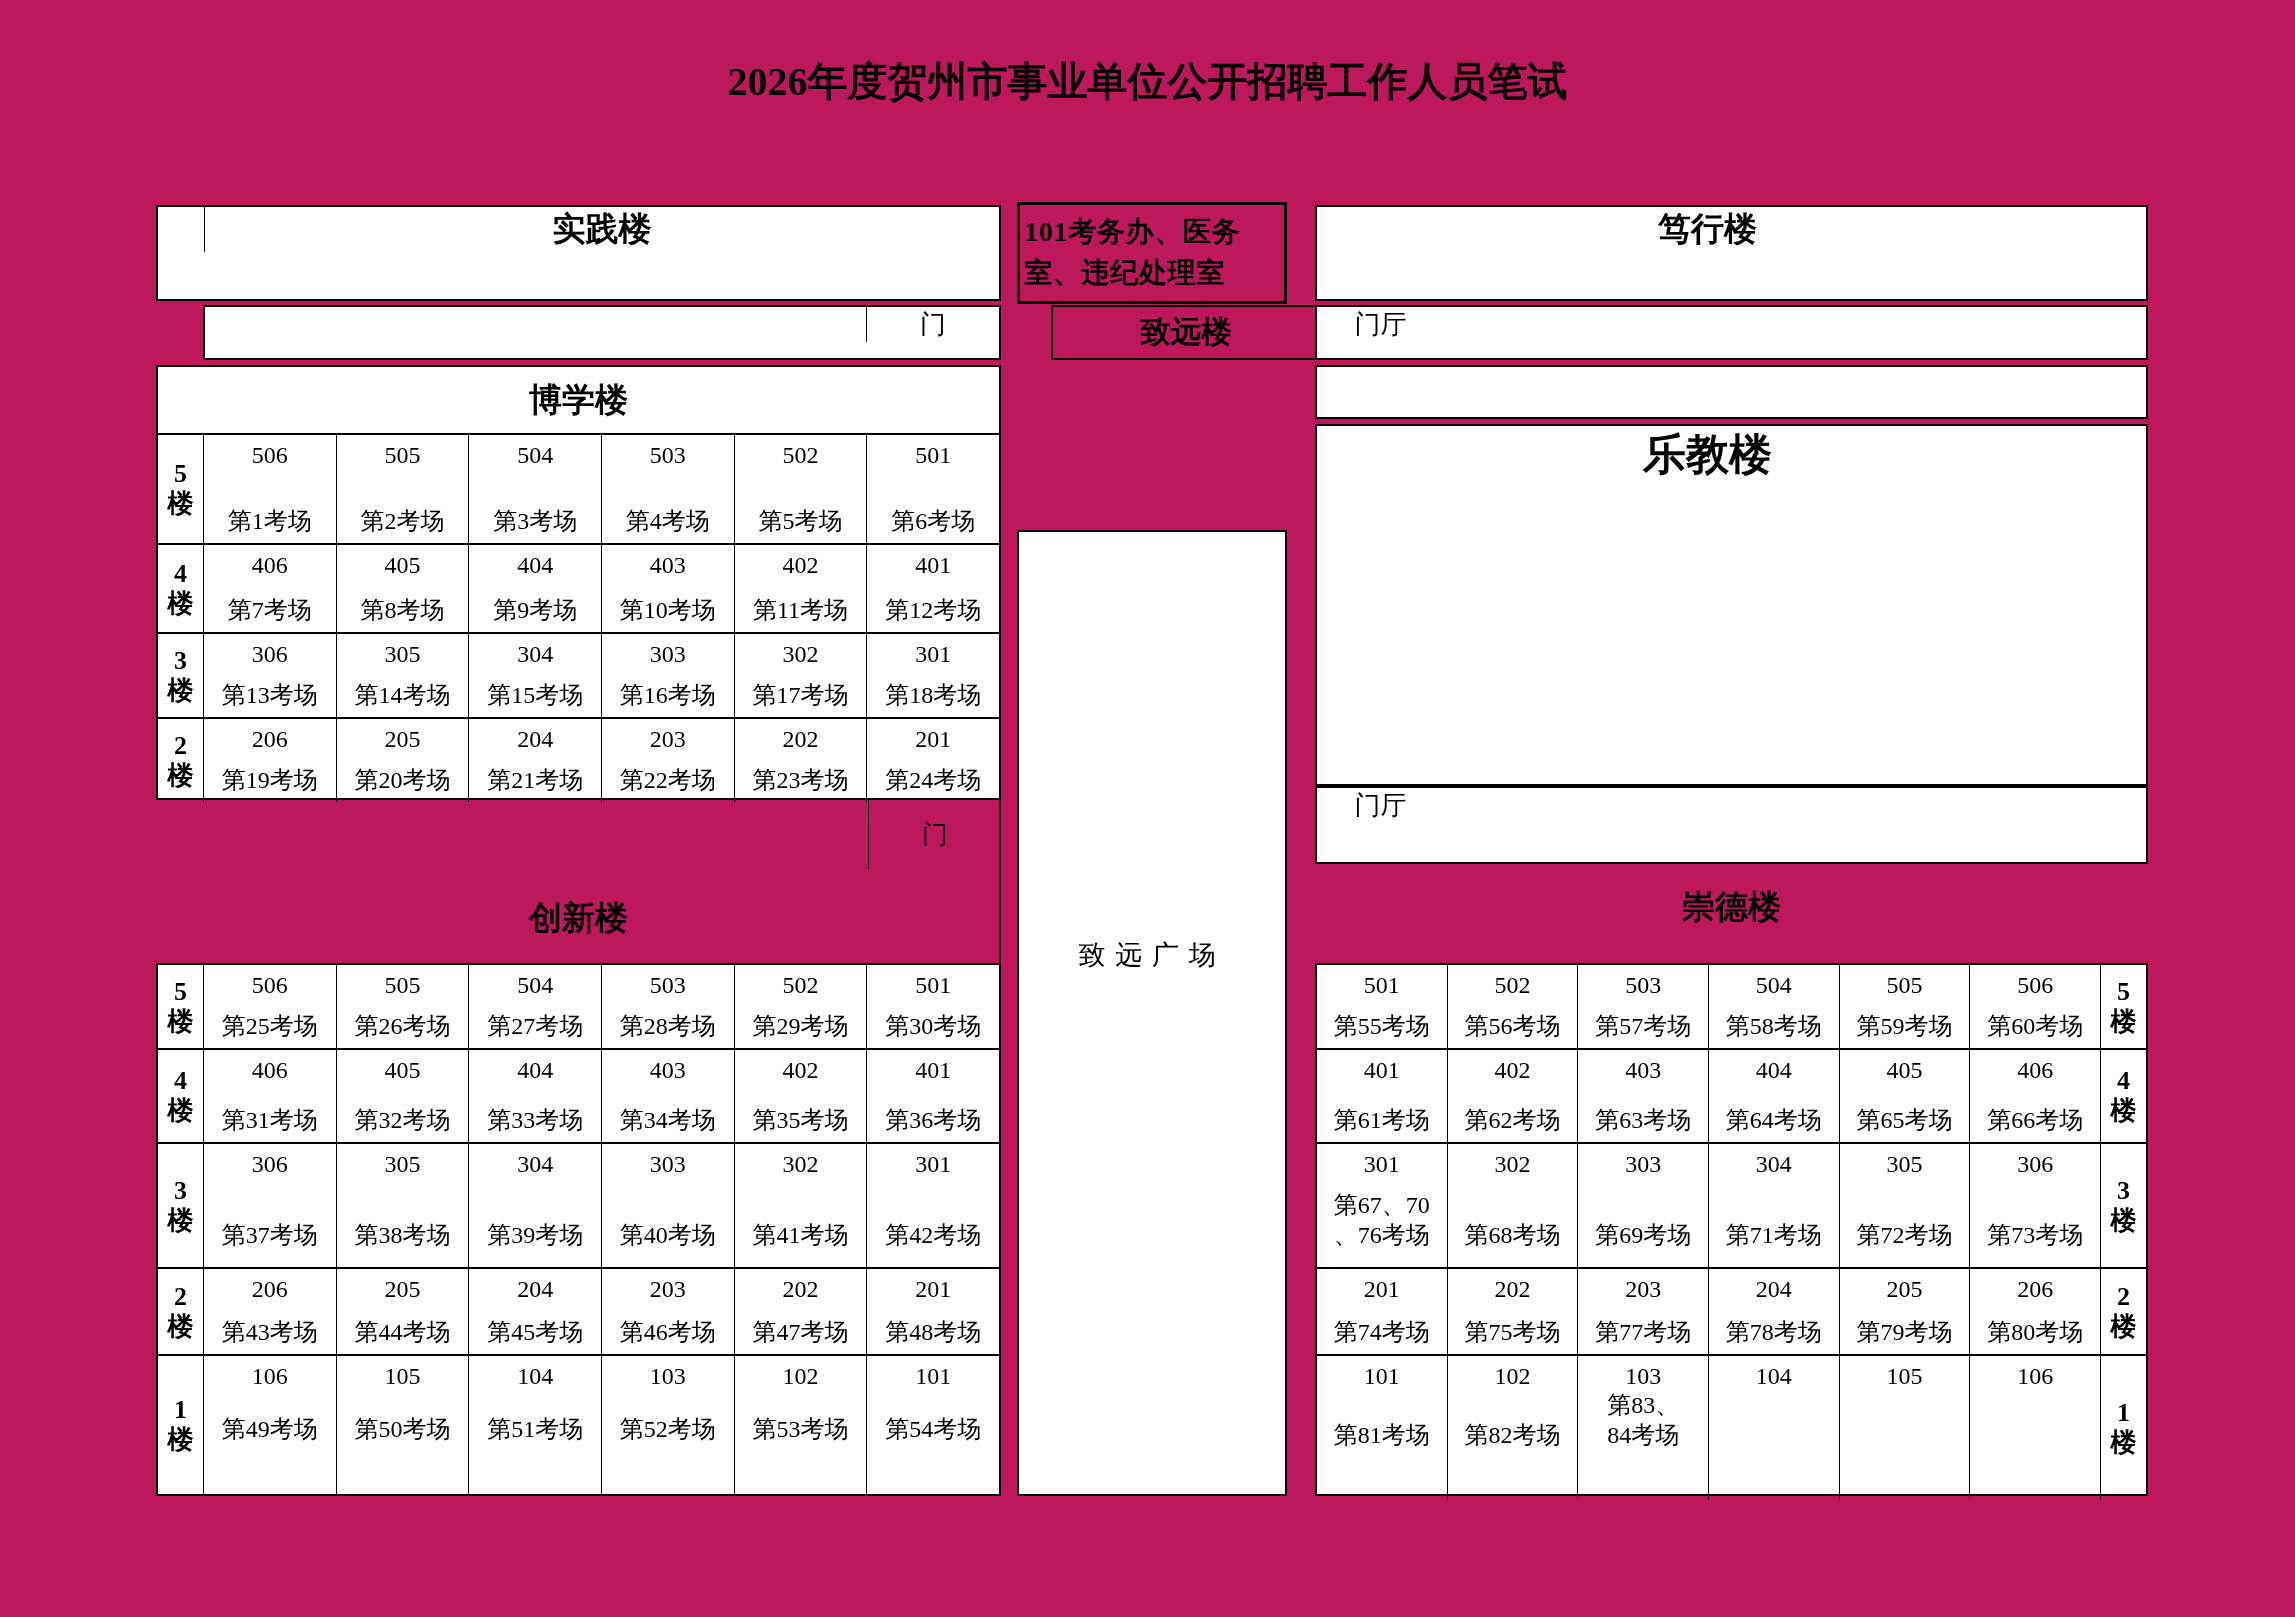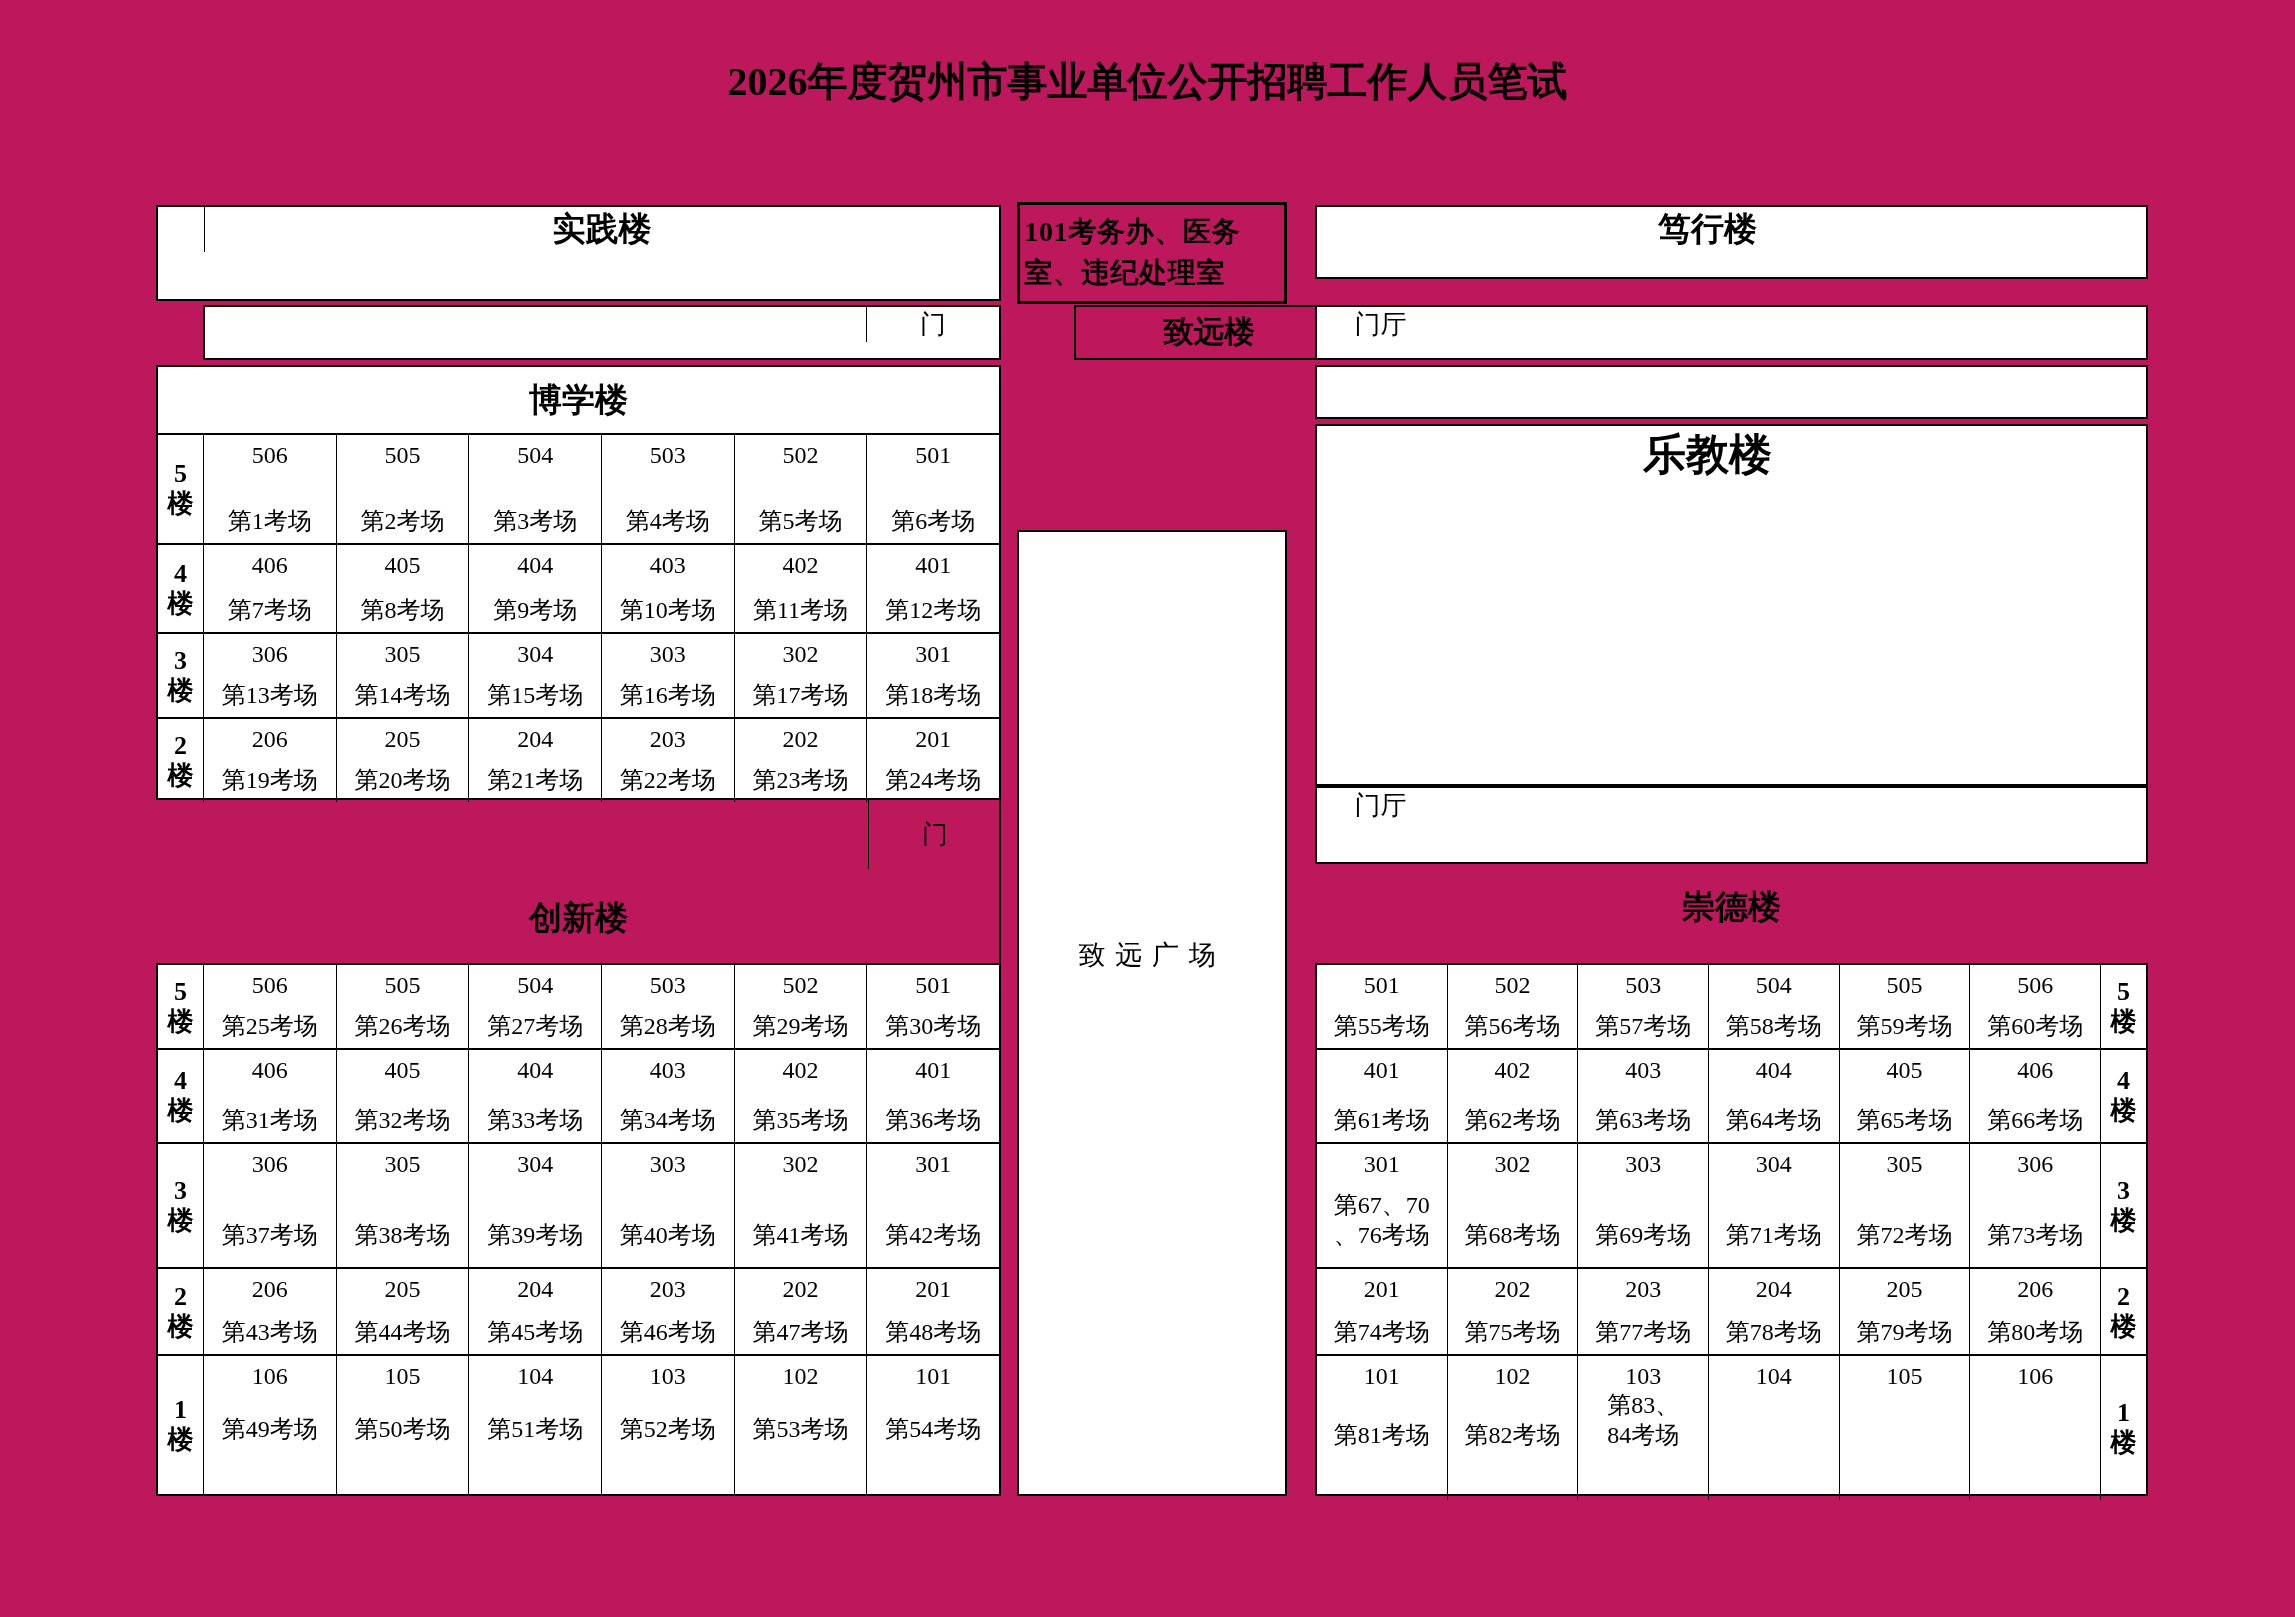--- a/index.html
+++ b/index.html
@@ -25,28 +25,28 @@
   
   #row1-left{left:156px;top:205px;width:845px;height:96px}
   #row1-left .edge{flex:0 0 46px}
   #row2-left{left:203px;top:305px;width:798px;height:55px}
   #row2-left .doorcell{flex:0 0 133px}
 
   
   #exam-office{left:1017px;top:202px;width:270px;height:102px;border:3.5px solid #000;
     display:flex;align-items:center;justify-content:flex-start;padding:2.8px 4.2px;
     font-size:28px;font-weight:bold;line-height:1.45;white-space:pre-line;letter-spacing:0.7px}
-  #zhiyuan-box{left:1074px;top:305px;width:270px;height:55px;border:2.8px solid #000;
+  #zhiyuan-box{left:1051px;top:305px;width:270px;height:55px;border:2.8px solid #000;
     display:flex;align-items:center;justify-content:center;font-size:30.5px;font-weight:bold}
   #plaza{left:1017px;top:530px;width:270px;height:966px}
   .plaza-label{position:absolute;top:405px;left:0;width:100%;text-align:center;
     font-size:27px;letter-spacing:9.7px}
 
   
-  #row1-right{left:1315px;top:205px;width:833px;height:74px}
+  #row1-right{left:1315px;top:205px;width:833px;height:96px}
   #row1-right .edge{flex:0 0 48px}
   #row2-right{left:1315px;top:305px;width:833px;height:55px}
   .foyercell{flex:0 0 127px}
   #row2-right .edge,#lejiao-wrap .edge,#foyer-row2 .edge{flex:0 0 48px}
   #row3-right{left:1315px;top:365px;width:833px;height:54px}
   #lejiao-wrap{left:1315px;top:424px;width:833px;height:362px}
   #lejiao-wrap .bigname{font-size:43px;font-weight:bold}
   #foyer-row2{left:1315px;top:786px;width:833px;height:78px}
 
   

